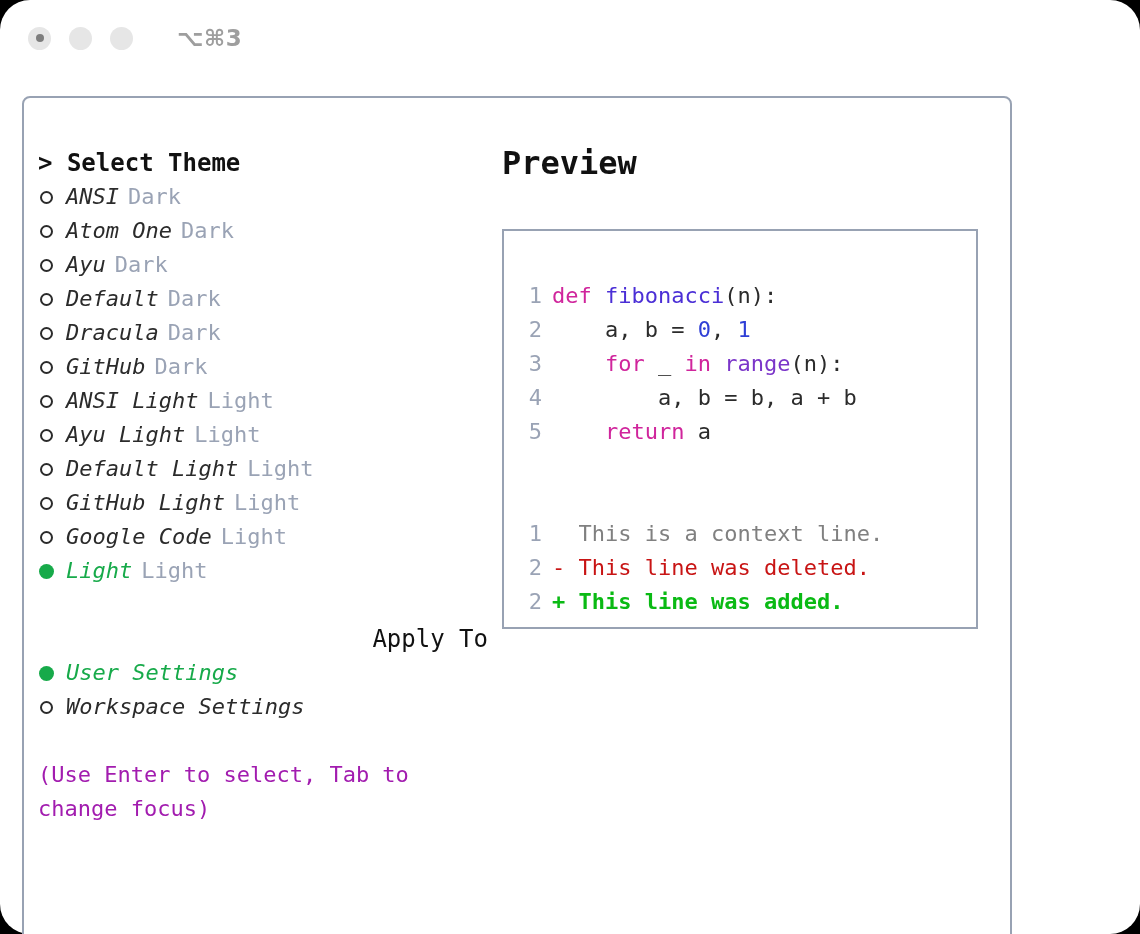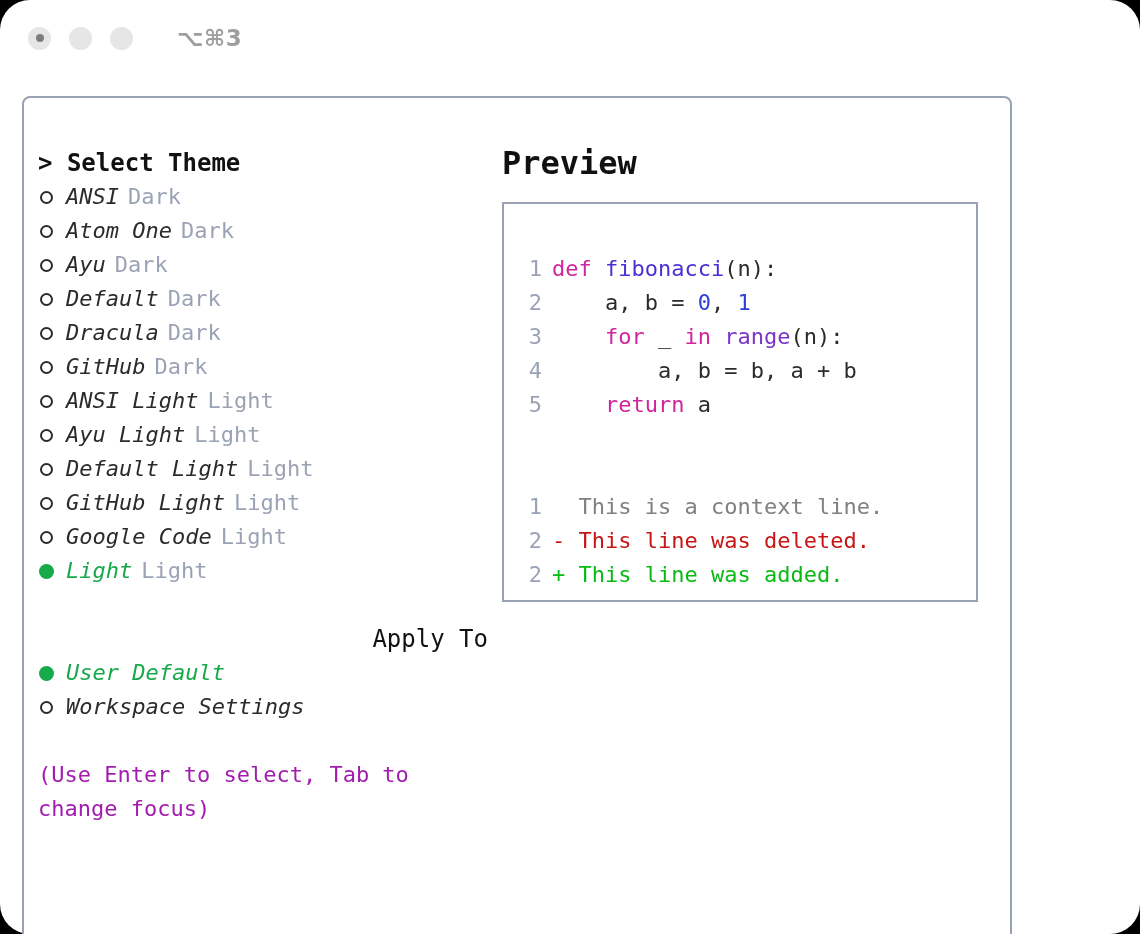--- a/index.html
+++ b/index.html
@@ -158,21 +158,21 @@
     width: 490px;
   }
   #preview-label {
     font-size: 32px;
     font-weight: bold;
     color: #111111;
     height: 34px;
     line-height: 34px;
   }
   #preview-box {
-    margin-top: 22px;
+    margin-top: 49px;
     width: 476px;
     height: 400px;
     border: 2px solid #98a2b3;
     box-sizing: border-box;
     background: #ffffff;
     position: relative;
   }
   #code-area {
     position: absolute;
     left: 16px;
@@ -194,21 +194,21 @@
     text-align: right;
     margin-right: 10px;
   }
   .kw   { color: #d0259c; }
   .fn   { color: #4b2fd6; }
   .num  { color: #2f3fd6; }
   .bi   { color: #7b35c9; }
   .pl   { color: #2b2b2b; }
   .ctx  { color: #808080; }
   .del  { color: #c81414; }
-  .add  { color: #0aba14; }
+  .add  { color: #0aba14; font-weight: bold; }
 </style>
 </head>
 <body>
 
 <div id="app-card">
 
   <div id="titlebar">
     <div class="tb-dots">
       <div class="tb-dot">
           <div class="inner"></div>
@@ -237,21 +237,21 @@
             <div class="opt-row"><span class="marker"><span class="ring"></span></span><span class="opt-name">Ayu Light</span><span class="opt-tag">Light</span></div>
             <div class="opt-row"><span class="marker"><span class="ring"></span></span><span class="opt-name">Default Light</span><span class="opt-tag">Light</span></div>
             <div class="opt-row"><span class="marker"><span class="ring"></span></span><span class="opt-name">GitHub Light</span><span class="opt-tag">Light</span></div>
             <div class="opt-row"><span class="marker"><span class="ring"></span></span><span class="opt-name">Google Code</span><span class="opt-tag">Light</span></div>
             <div class="opt-row selected"><span class="marker"><span class="fill"></span></span><span class="opt-name">Light</span><span class="opt-tag">Light</span></div>
           </div>
 
         <div id="apply-block">
           <div class="section-head plain">Apply To</div>
           <div id="apply-list">
-              <div class="opt-row selected"><span class="marker"><span class="fill"></span></span><span class="opt-name">User Default</span></div>
+              <div class="opt-row selected"><span class="marker"><span class="fill"></span></span><span class="opt-name">User Settings</span></div>
               <div class="opt-row"><span class="marker"><span class="ring"></span></span><span class="opt-name">Workspace Settings</span></div>
             </div>
         </div>
 
         <div id="hint">(Use Enter to select, Tab to change focus)</div>
       </div>
 
       <div id="right-pane">
         <div id="preview-label">Preview</div>
         <div id="preview-box">

